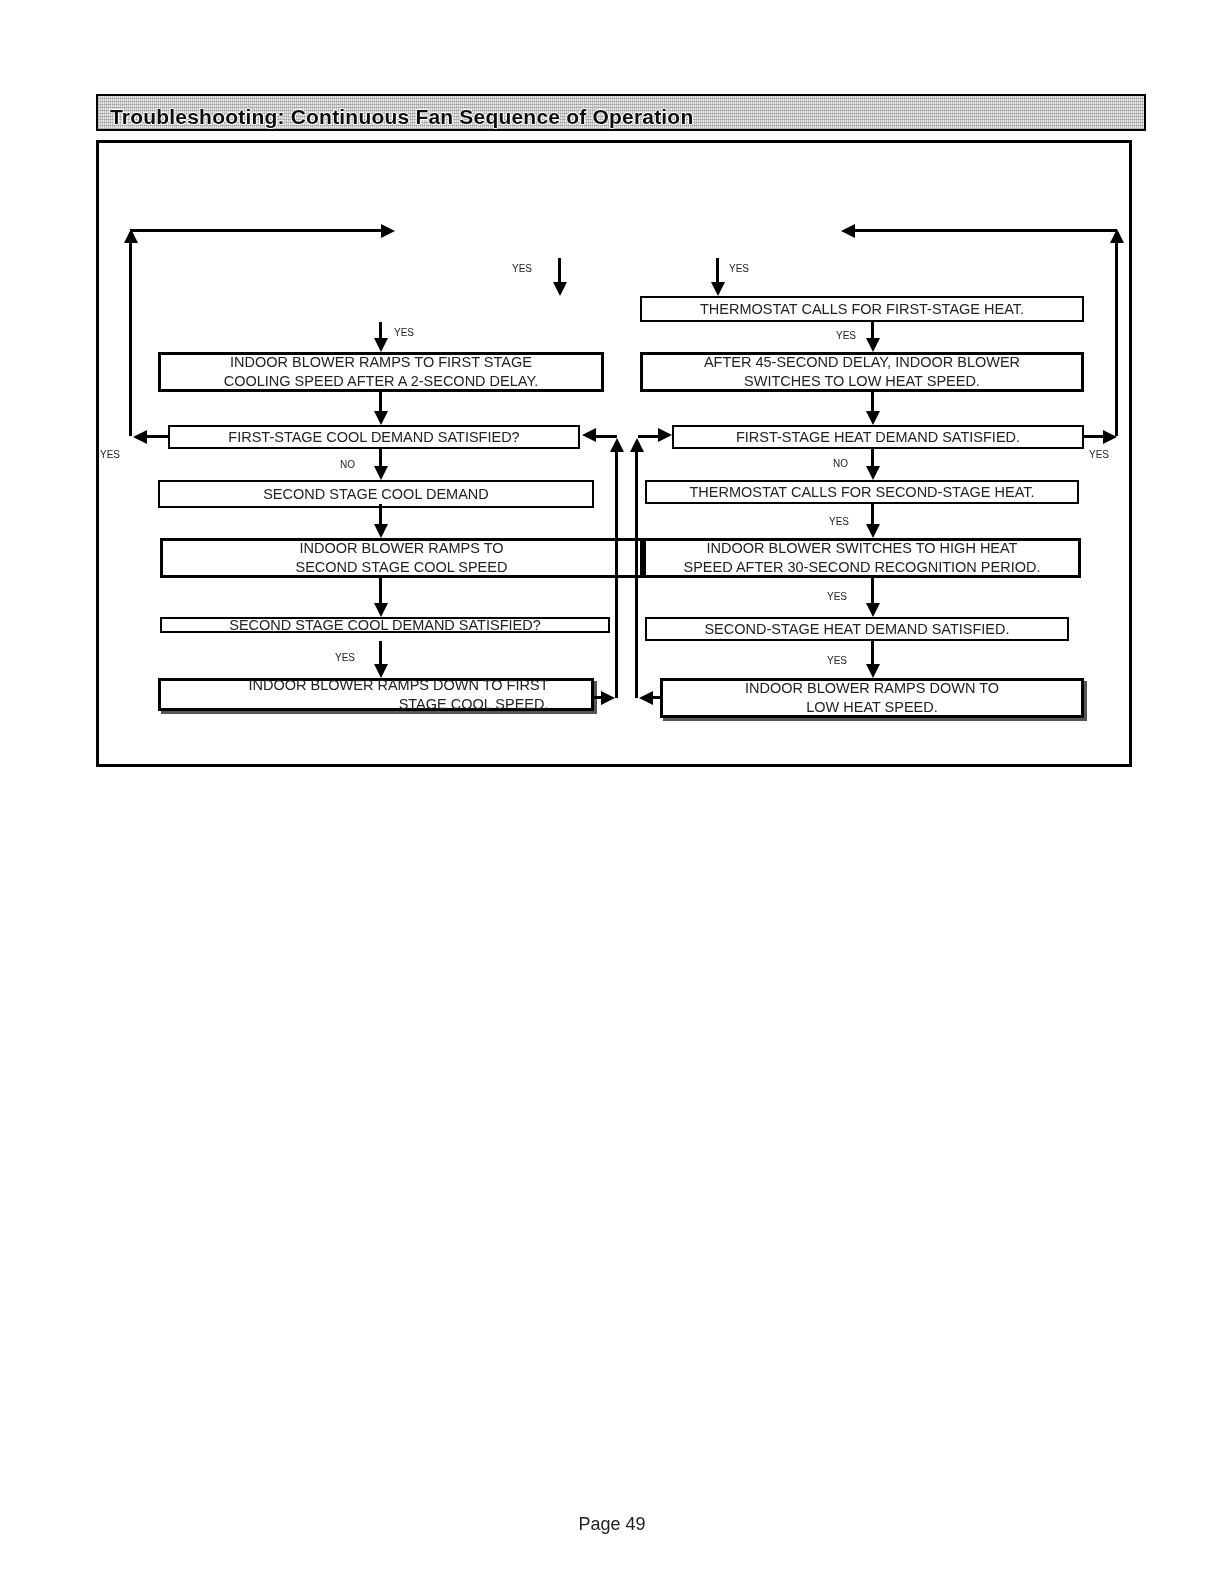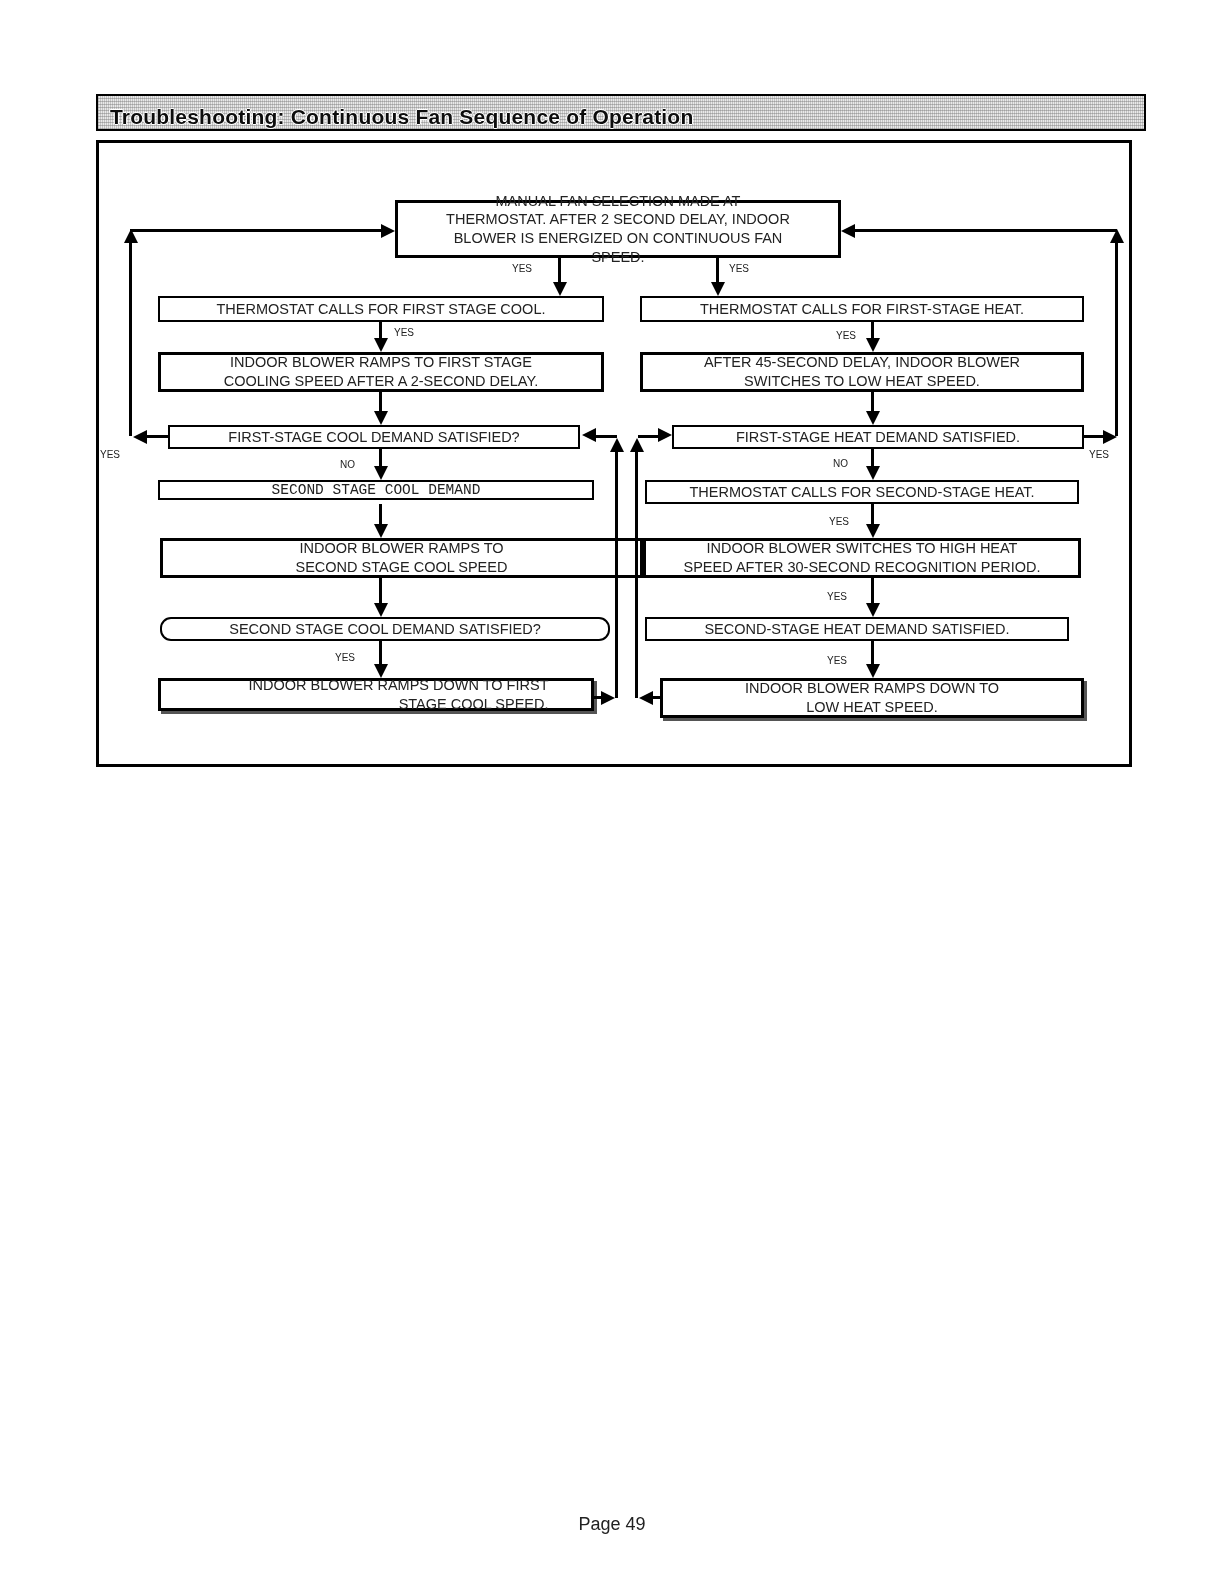--- a/index.html
+++ b/index.html
@@ -52,40 +52,34 @@
 <body>
 
 <div class="page">
 
   <div class="section-header">
     <span class="hd-text">Troubleshooting: Continuous Fan Sequence of Operation</span>
   </div>
 
   <div class="frame"></div>
 
-  <div class="node b3" style="left:395px;top:200px;width:446px;height:58px;">
-    <span class="node-text mw345">MANUAL FAN SELECTION MADE AT THERMOSTAT. AFTER 2 SECOND DELAY, INDOOR BLOWER IS ENERGIZED ON CONTINUOUS FAN SPEED.</span>
-  </div>
 
-  <div class="node" style="left:158px;top:296px;width:446px;height:26px;">
-    <span class="node-text">THERMOSTAT CALLS FOR FIRST STAGE COOL.</span>
-  </div>
   <div class="node b3" style="left:158px;top:352px;width:446px;height:40px;">
     <span class="node-text mw330">INDOOR BLOWER RAMPS TO FIRST STAGE COOLING SPEED AFTER A 2-SECOND DELAY.</span>
   </div>
   <div class="node" style="left:168px;top:425px;width:412px;height:24px;">
     <span class="node-text">FIRST-STAGE COOL DEMAND SATISFIED?</span>
   </div>
-  <div class="node" style="left:158px;top:480px;width:436px;height:20px;font-family:Liberation Mono, monospace;">
+  <div class="node" style="left:158px;top:480px;width:436px;height:28px;">
     <span class="node-text">SECOND STAGE COOL DEMAND</span>
   </div>
   <div class="node b3" style="left:160px;top:538px;width:483px;height:40px;">
     <span class="node-text mw260">INDOOR BLOWER RAMPS TO SECOND STAGE COOL SPEED</span>
   </div>
-  <div class="node" style="left:160px;top:617px;width:450px;height:24px;border-radius:11px;">
+  <div class="node" style="left:160px;top:617px;width:450px;height:16px;">
     <span class="node-text">SECOND STAGE COOL DEMAND SATISFIED?</span>
   </div>
   <div class="node b3 shadow" style="left:158px;top:678px;width:436px;height:33px;text-align:right;">
     <span class="node-text mw345">INDOOR BLOWER RAMPS DOWN TO FIRST STAGE COOL SPEED.</span>
   </div>
 
   <div class="node" style="left:640px;top:296px;width:444px;height:26px;">
     <span class="node-text">THERMOSTAT CALLS FOR FIRST-STAGE HEAT.</span>
   </div>
   <div class="node b3" style="left:640px;top:352px;width:444px;height:40px;">

